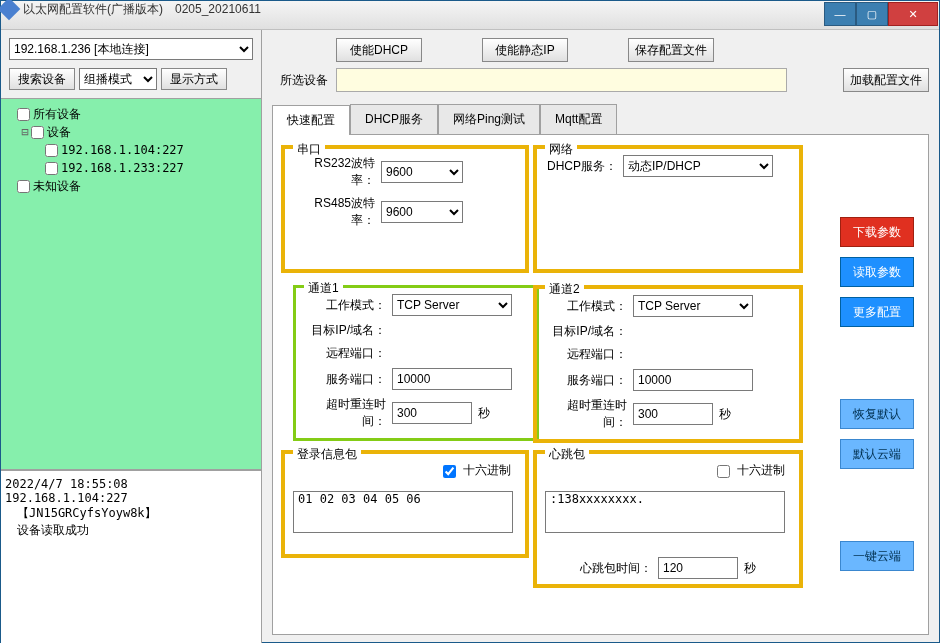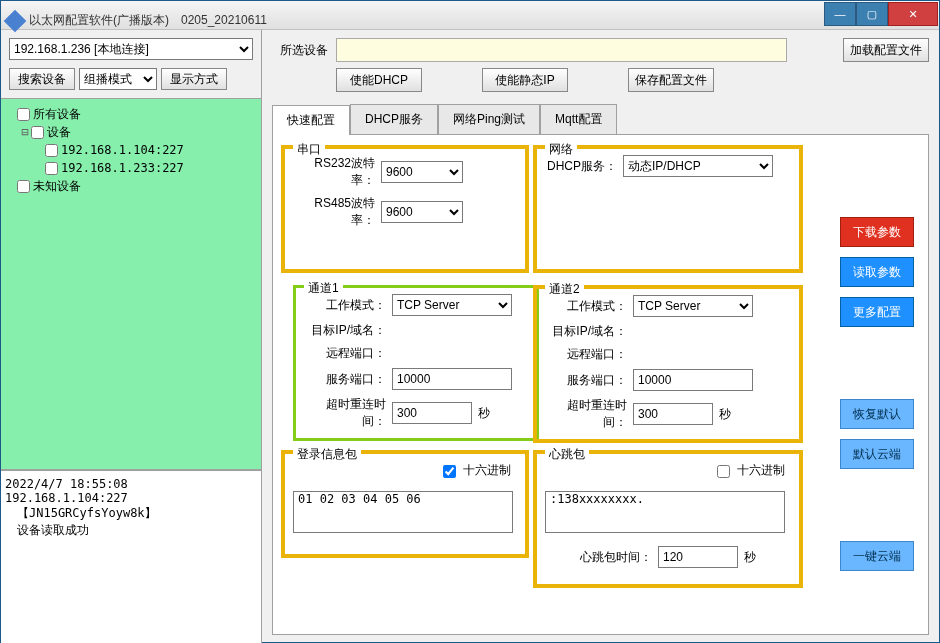--- a/index.html
+++ b/index.html
@@ -1,17 +1,17 @@
 <!DOCTYPE html>
 <html><head>
 <meta charset="utf-8">
 <style>
 html,body{margin:0;padding:0;font-family:"Microsoft YaHei","SimSun",Arial,sans-serif;font-size:12px;background:#fff;}
 .window{width:940px;height:643px;border:1px solid #1a5a8a;box-sizing:border-box;position:relative;background:#f0f0f0;}
-.titlebar{height:28px;background:linear-gradient(#f5f5f5,#e0e0e0);display:flex;align-items:flex-end;padding-left:6px;border-bottom:1px solid #c0c0c0;}
+.titlebar{height:28px;background:linear-gradient(#f5f5f5,#e0e0e0);display:flex;align-items:flex-start;border-bottom:1px solid #c0c0c0;}
 .titlebar .icon{width:16px;height:16px;background:#4a80d0;transform:rotate(45deg);margin-right:6px;}
 .titlebar .title{flex:1;color:#333;}
 .winbtns{display:flex;height:22px;align-self:flex-start;margin-top:1px;margin-right:1px;}
 .winbtn{width:30px;height:22px;display:flex;align-items:center;justify-content:center;font-size:11px;color:#fff;}
 .winbtn.min,.winbtn.max{background:#3c7fb1;border:1px solid #2a5a80;}
 .winbtn.close{width:48px;background:#d04040;border:1px solid #a02020;}
 .client{display:flex;height:calc(100% - 28px);}
 .leftcol{width:260px;border-right:1px solid #a0a0a0;display:flex;flex-direction:column;background:#f0f0f0;}
 .leftcol .toprow{padding:8px 8px 4px 8px;}
 .leftcol select.wide{width:100%;height:22px;border:1px solid #7a7a7a;background:#fff;font-size:12px;}
@@ -114,31 +114,31 @@
       </div>
       <div class="log">
         <div>2022/4/7 18:55:08</div>
         <div>192.168.1.104:227</div>
         <div style="padding-left:12px">【JN15GRCyfsYoyw8k】</div>
         <div style="padding-left:12px">设备读取成功</div>
       </div>
     </div>
 
     <div class="rightcol">
+      <div class="row" style="padding-left:64px;gap:60px;">
+        <button class="wbtn">使能DHCP</button>
+        <button class="wbtn">使能静态IP</button>
+        <button class="wbtn">保存配置文件</button>
+      </div>
       <div class="row">
         <span class="lbl">所选设备</span>
         <div class="seldev"></div>
         <div style="width:40px"></div>
         <button class="wbtn">加载配置文件</button>
       </div>
-      <div class="row" style="padding-left:64px;gap:60px;">
-        <button class="wbtn">使能DHCP</button>
-        <button class="wbtn">使能静态IP</button>
-        <button class="wbtn">保存配置文件</button>
-      </div>
 
       <div class="tabs">
         <div class="tab active">快速配置</div>
         <div class="tab">DHCP服务</div>
         <div class="tab">网络Ping测试</div>
         <div class="tab">Mqtt配置</div>
       </div>
 
       <div class="tabbody">
 
@@ -221,21 +221,21 @@
 
         <div class="grp hb">
           <div class="gt">心跳包</div>
           <div class="cbrow">
               <input type="checkbox" style="">
               <span>十六进制</span>
             </div>
           <div class="frow">
               <textarea class="txt" style="width: 230px;">:138xxxxxxxx.</textarea>
             </div>
-          <div class="frow" style="justify-content:center;margin-top:13px;">
+          <div class="frow" style="justify-content:center;margin-top:24px;">
             <span>心跳包时间：</span>
             <input class="txt" style="width: 70px;" value="120">
             <span>秒</span>
           </div>
         </div>
 
         <div class="sidebtns">
           <div class="sbtn red">下载参数</div>
           <div class="sbtn">读取参数</div>
           <div class="sbtn">更多配置</div>

